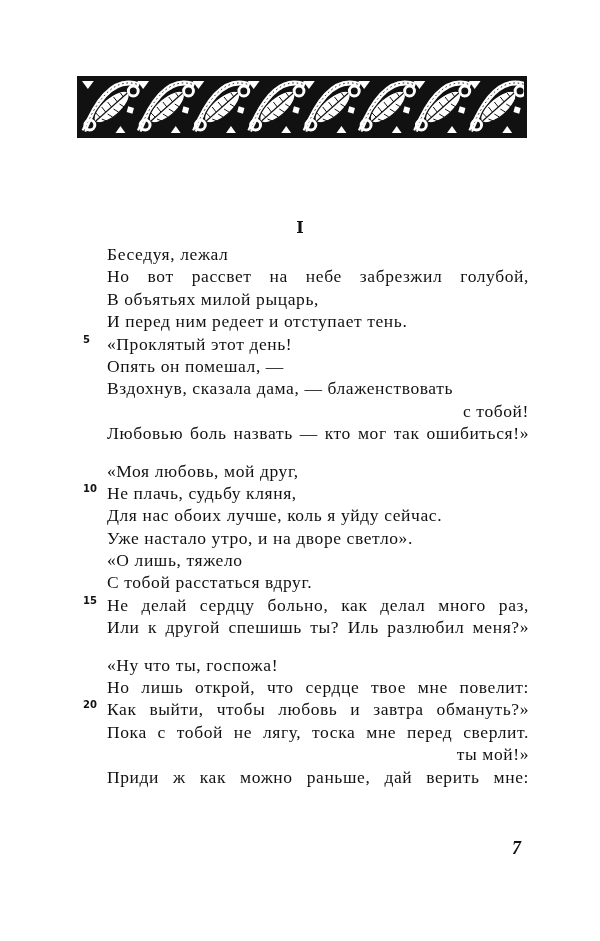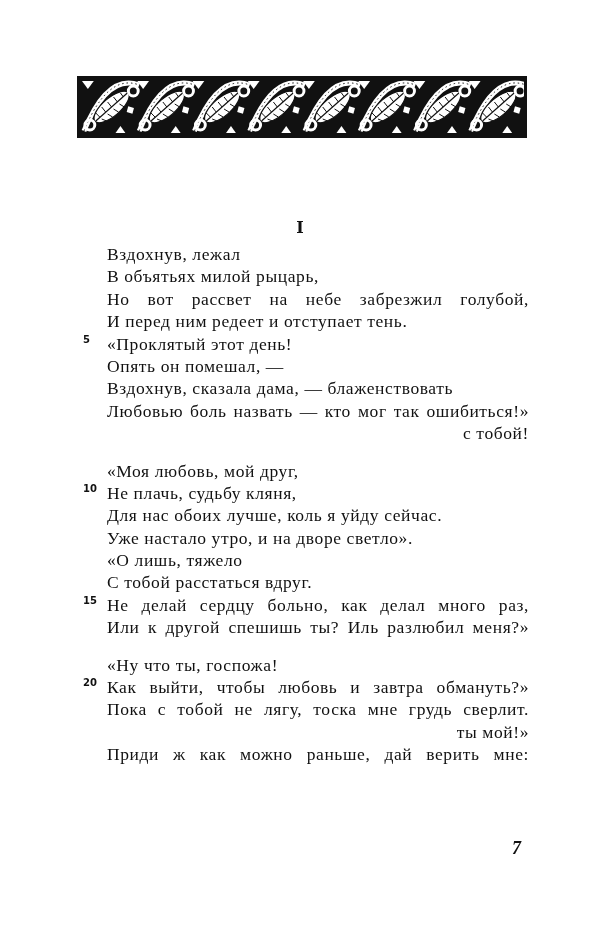--- a/index.html
+++ b/index.html
@@ -57,44 +57,45 @@
     <use href="#unit" x="280"></use>
     <use href="#unit" x="336"></use>
     <use href="#unit" x="392"></use>
   </svg>
 </div>
 
 <div class="heading">I</div>
 
 <div class="poem">
   <div>
-    <div class="line"><span>Вздохнув, лежал</span></div>
+    <div class="line"><span>Беседуя, лежал</span></div>
+    <div class="line just"><span>Но вот рассвет на небе забрезжил голубой,</span></div>
     <div class="line"><span>В объятьях милой рыцарь,</span></div>
-    <div class="line just"><span>Но вот рассвет на небе забрезжил голубой,</span></div>
     <div class="line"><span>И перед ним редеет и отступает тень.</span></div>
     <div class="line"><span class="lnum">5</span><span>«Проклятый этот день!</span></div>
     <div class="line"><span>Опять он помешал, —</span></div>
     <div class="line"><span>Вздохнув, сказала дама, — блаженствовать</span></div>
+    <div class="line right"><span>с тобой!</span></div>
     <div class="line just"><span>Любовью боль назвать — кто мог так ошибиться!»</span></div>
-    <div class="line right"><span>с тобой!</span></div>
   </div>
   <div class="gap"></div>
   <div>
     <div class="line"><span>«Моя любовь, мой друг,</span></div>
     <div class="line"><span class="lnum">10</span><span>Не плачь, судьбу кляня,</span></div>
     <div class="line"><span>Для нас обоих лучше, коль я уйду сейчас.</span></div>
     <div class="line"><span>Уже настало утро, и на дворе светло».</span></div>
     <div class="line"><span>«О лишь, тяжело</span></div>
     <div class="line"><span>С тобой расстаться вдруг.</span></div>
     <div class="line just"><span class="lnum">15</span><span>Не делай сердцу больно, как делал много раз,</span></div>
     <div class="line just"><span>Или к другой спешишь ты? Иль разлюбил меня?»</span></div>
   </div>
   <div class="gap"></div>
   <div>
     <div class="line"><span>«Ну что ты, госпожа!</span></div>
+    <div class="line just"><span>Но лишь открой, что сердце твое мне повелит:</span></div>
     <div class="line just"><span class="lnum">20</span><span>Как выйти, чтобы любовь и завтра обмануть?»</span></div>
-    <div class="line just"><span>Пока с тобой не лягу, тоска мне грудь сверлит.</span></div>
+    <div class="line just"><span>Пока с тобой не лягу, тоска мне перед сверлит.</span></div>
     <div class="line right"><span>ты мой!»</span></div>
     <div class="line just"><span>Приди ж как можно раньше, дай верить мне:</span></div>
   </div>
 </div>
 
 <div class="page-number">7</div>
 
 </body></html>

